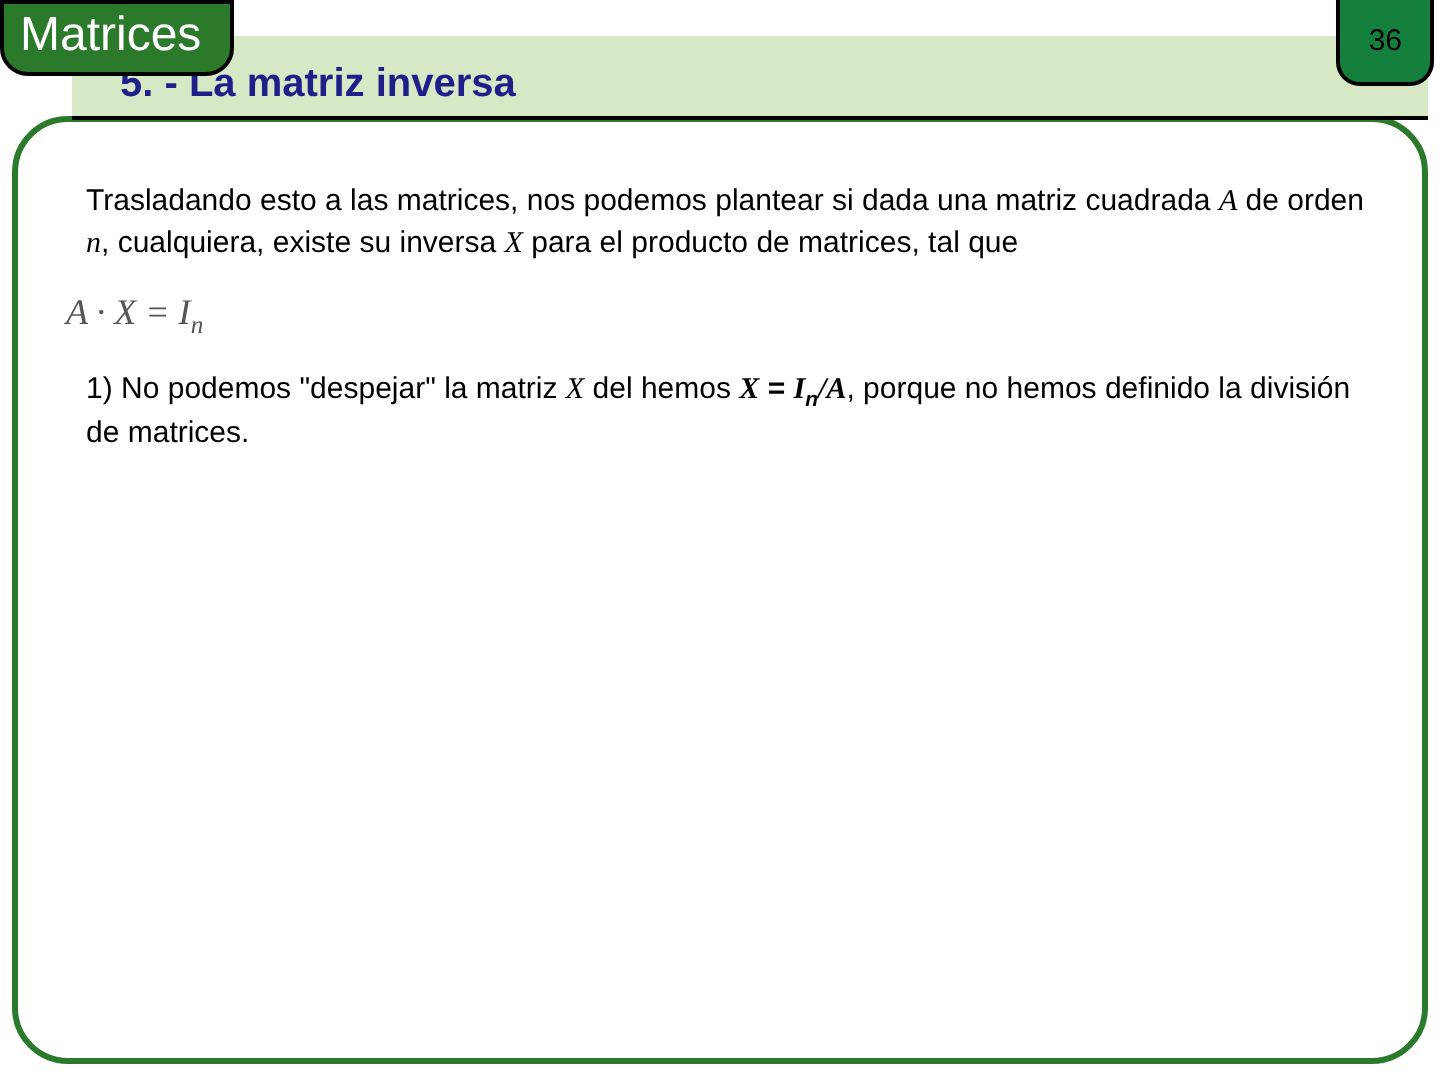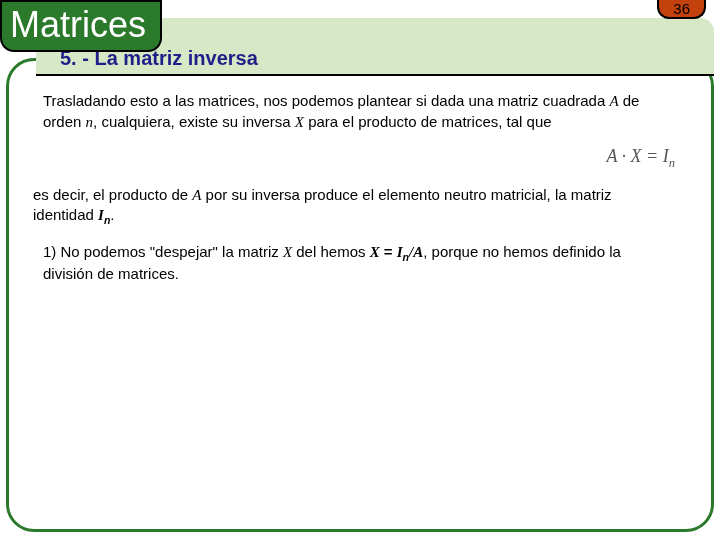--- a/index.html
+++ b/index.html
@@ -18,41 +18,41 @@
     top: 0;
     left: 0;
     background: #2b7a2b;
     border: 2px solid #000;
     border-radius: 0 0 14px 14px;
     padding: 2px 14px 4px 8px;
     z-index: 10;
   }
   .title-tab span {
     color: #fff;
-    font-size: 36px;
+    font-size: 24px;
     font-weight: normal;
   }
   .page-num {
     position: absolute;
     top: 0;
-    right: 14px;
-    background: #c2410c;
+    right: 3px;
+    background: #15803d;
     border: 2px solid #000;
     border-top: none;
     border-radius: 0 0 12px 12px;
-    padding: 0 14px;
+    padding: 12px 14px;
     font-size: 15px;
     z-index: 10;
   }
   .subtitle-band {
     position: absolute;
     top: 18px;
     left: 36px;
     right: 6px;
-    height: 58px;
+    height: 42px;
     background: #d6e8c5;
     border-bottom: 2px solid #000;
     border-radius: 0 14px 0 0;
     z-index: 5;
   }
   .subtitle-band span {
     position: absolute;
     left: 24px;
     bottom: 4px;
     font-size: 20px;
@@ -60,30 +60,30 @@
     color: #1f1f8a;
   }
   .main-box {
     position: absolute;
     top: 58px;
     left: 6px;
     right: 6px;
     bottom: 8px;
     border: 3px solid #2b7a2b;
     border-radius: 28px;
-    padding: 30px 36px 12px 24px;
+    padding: 30px 16px 12px 24px;
   }
   .para {
     margin-bottom: 14px;
     line-height: 1.3;
   }
   .indent1 { margin-left: 10px; }
   .indent2 { margin-left: 10px; }
   .eq {
-    text-align: right;
+    text-align: left;
     margin: 8px 0 14px 0;
     font-family: 'Times New Roman', serif;
     font-size: 18px;
     color: #555;
   }
   .it { font-style: italic; font-family: 'Times New Roman', serif; }
   .sub { font-size: 0.7em; vertical-align: sub; font-style: italic; }
 </style>
 </head>
 <body>
@@ -103,23 +103,20 @@
 <div class="main-box">
 
   <p class="para indent1">
     <span>Trasladando esto a las matrices, nos podemos plantear si dada una matriz cuadrada </span><span class="it">A</span><span> de orden </span><span class="it">n</span><span>, cualquiera, existe su inversa </span><span class="it">X</span><span> para el producto de matrices, tal que</span>
   </p>
 
   <div class="eq">
     <span class="it">A · X = I</span><span class="sub">n</span>
   </div>
 
-  <p class="para">
-    <span>es decir, el producto de </span><span class="it">A</span><span> por su inversa produce el elemento neutro matricial, la matriz identidad </span><b><span class="it">I</span><span class="sub">n</span></b><span>.</span>
-  </p>
 
 
   <p class="para indent2">
     <span>1) No podemos "despejar" la matriz </span><span class="it">X</span><span> del hemos </span><b><span class="it">X</span><span> = </span><span class="it">I</span><span class="sub">n</span><span class="it">/</span><span class="it">A</span></b><span>, porque no hemos definido la división de matrices.</span>
   </p>
 
 
 </div>
 
 </body></html>

